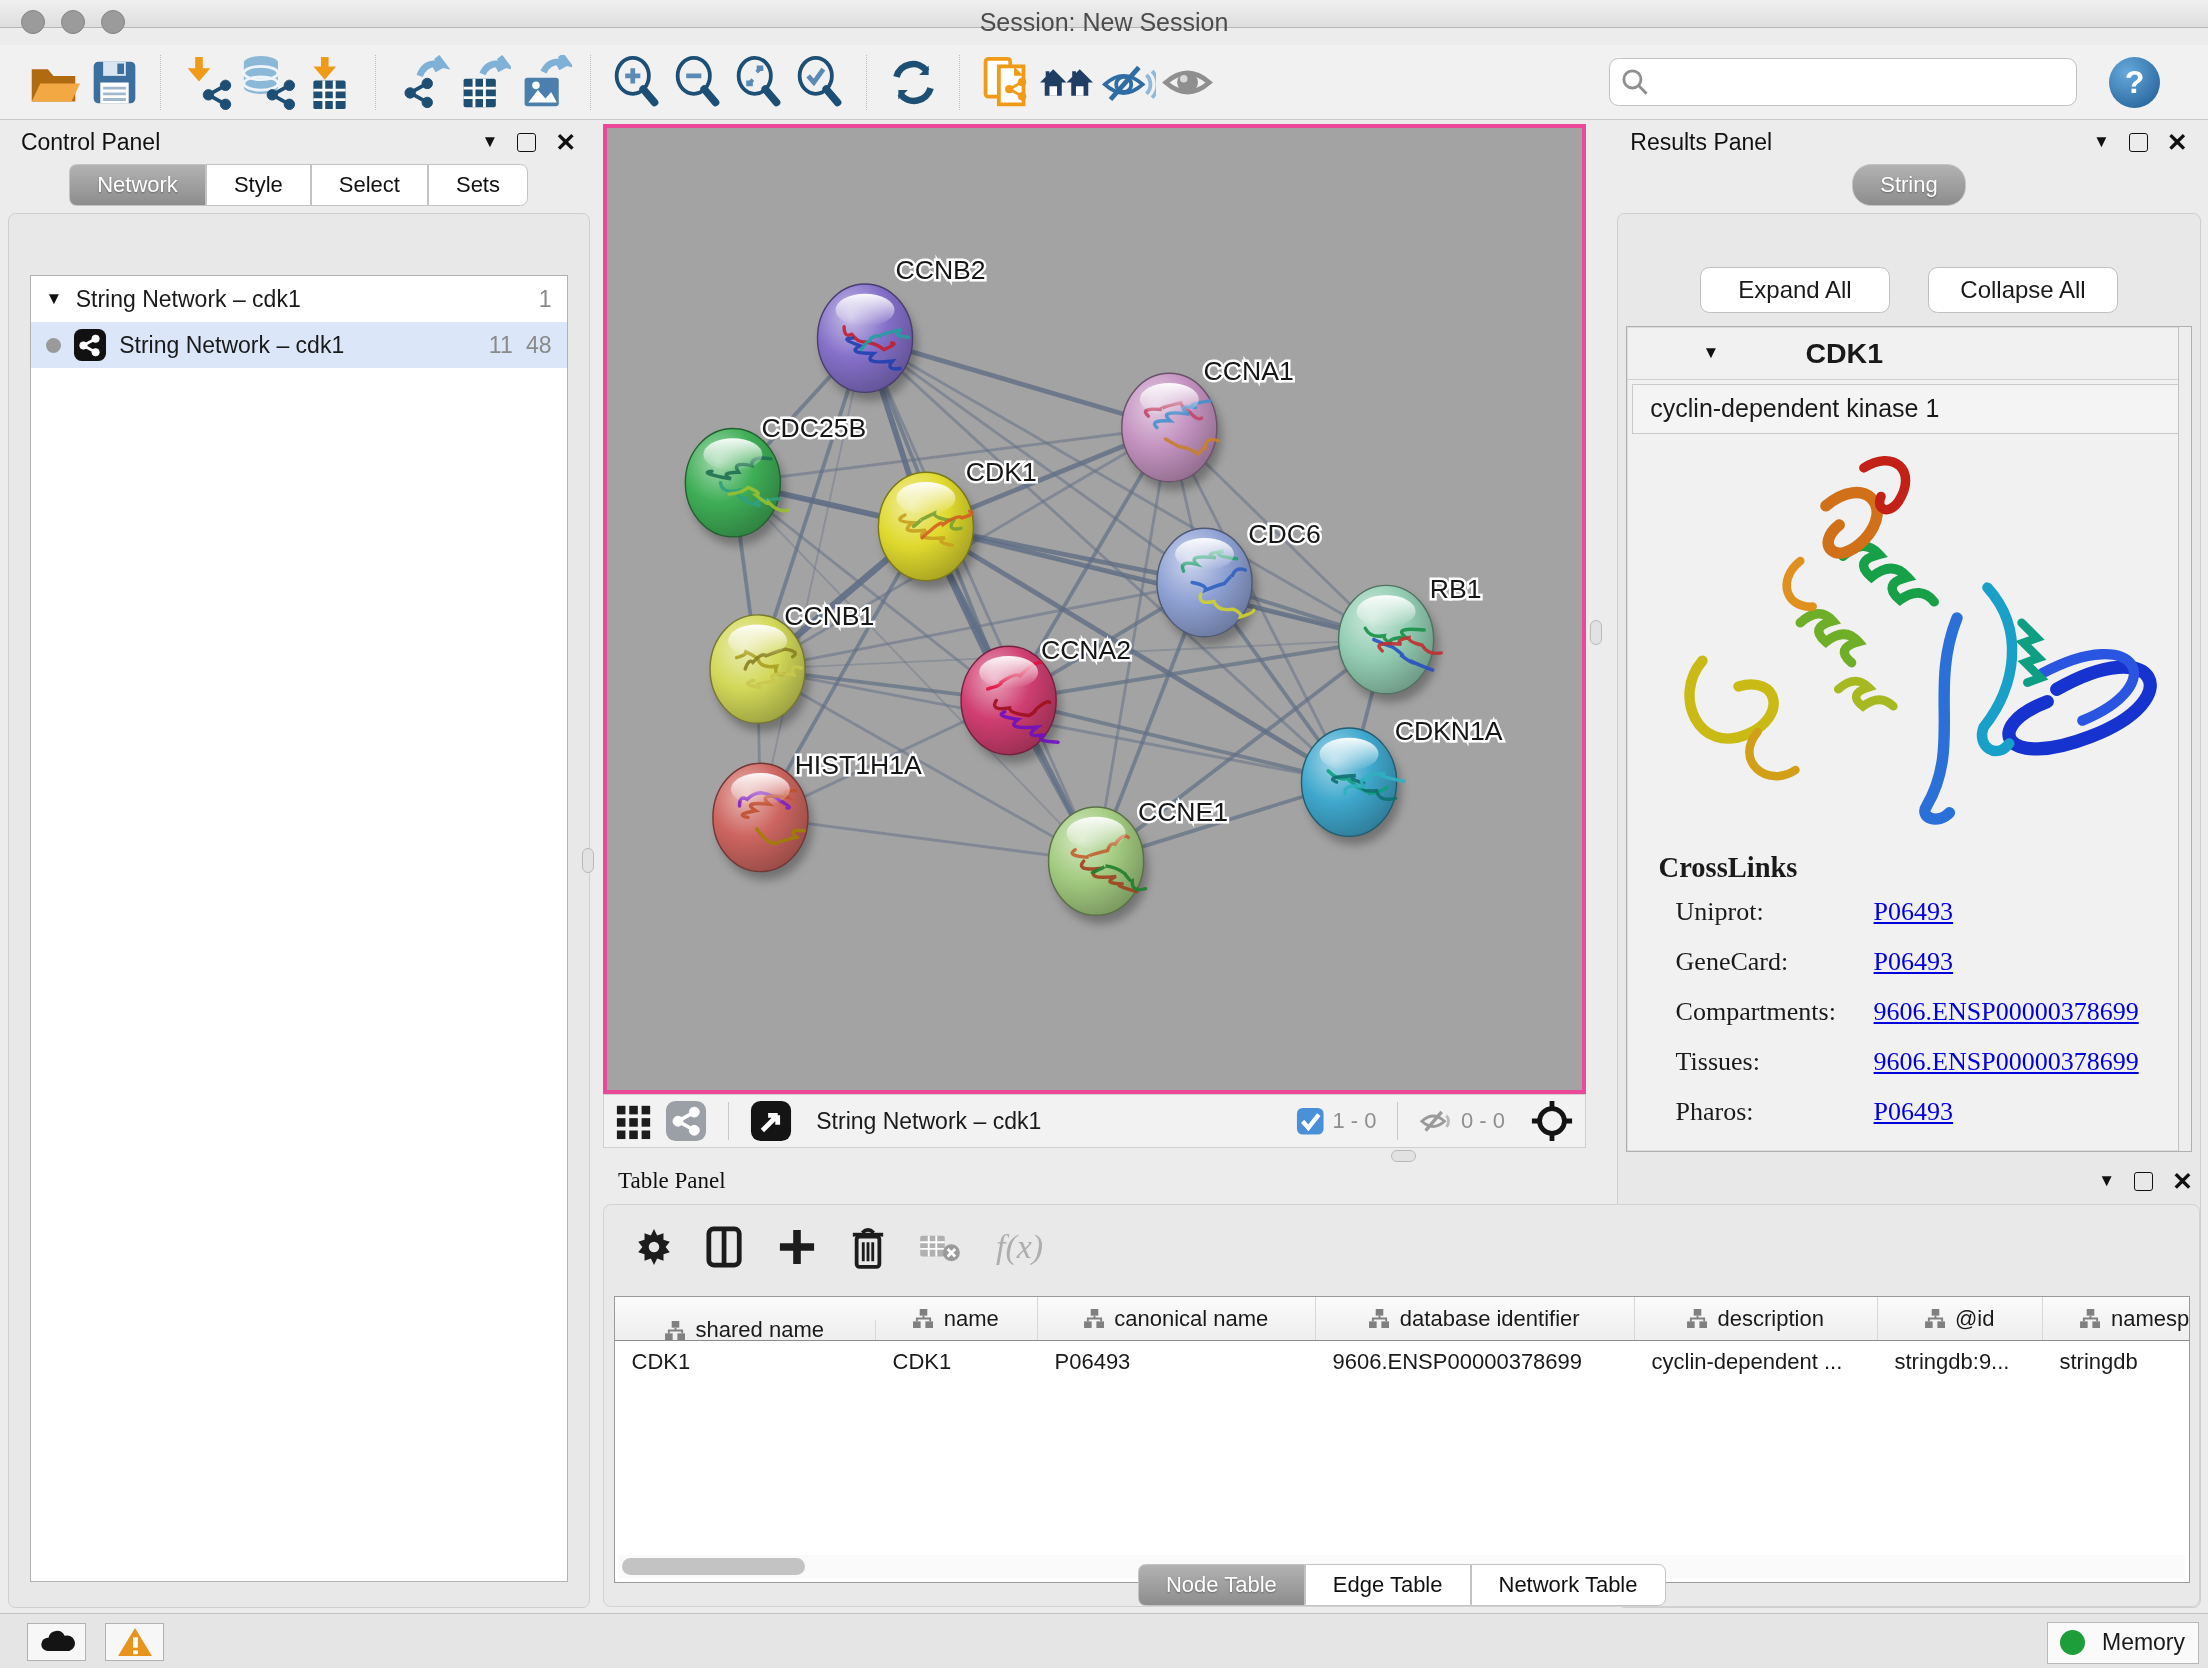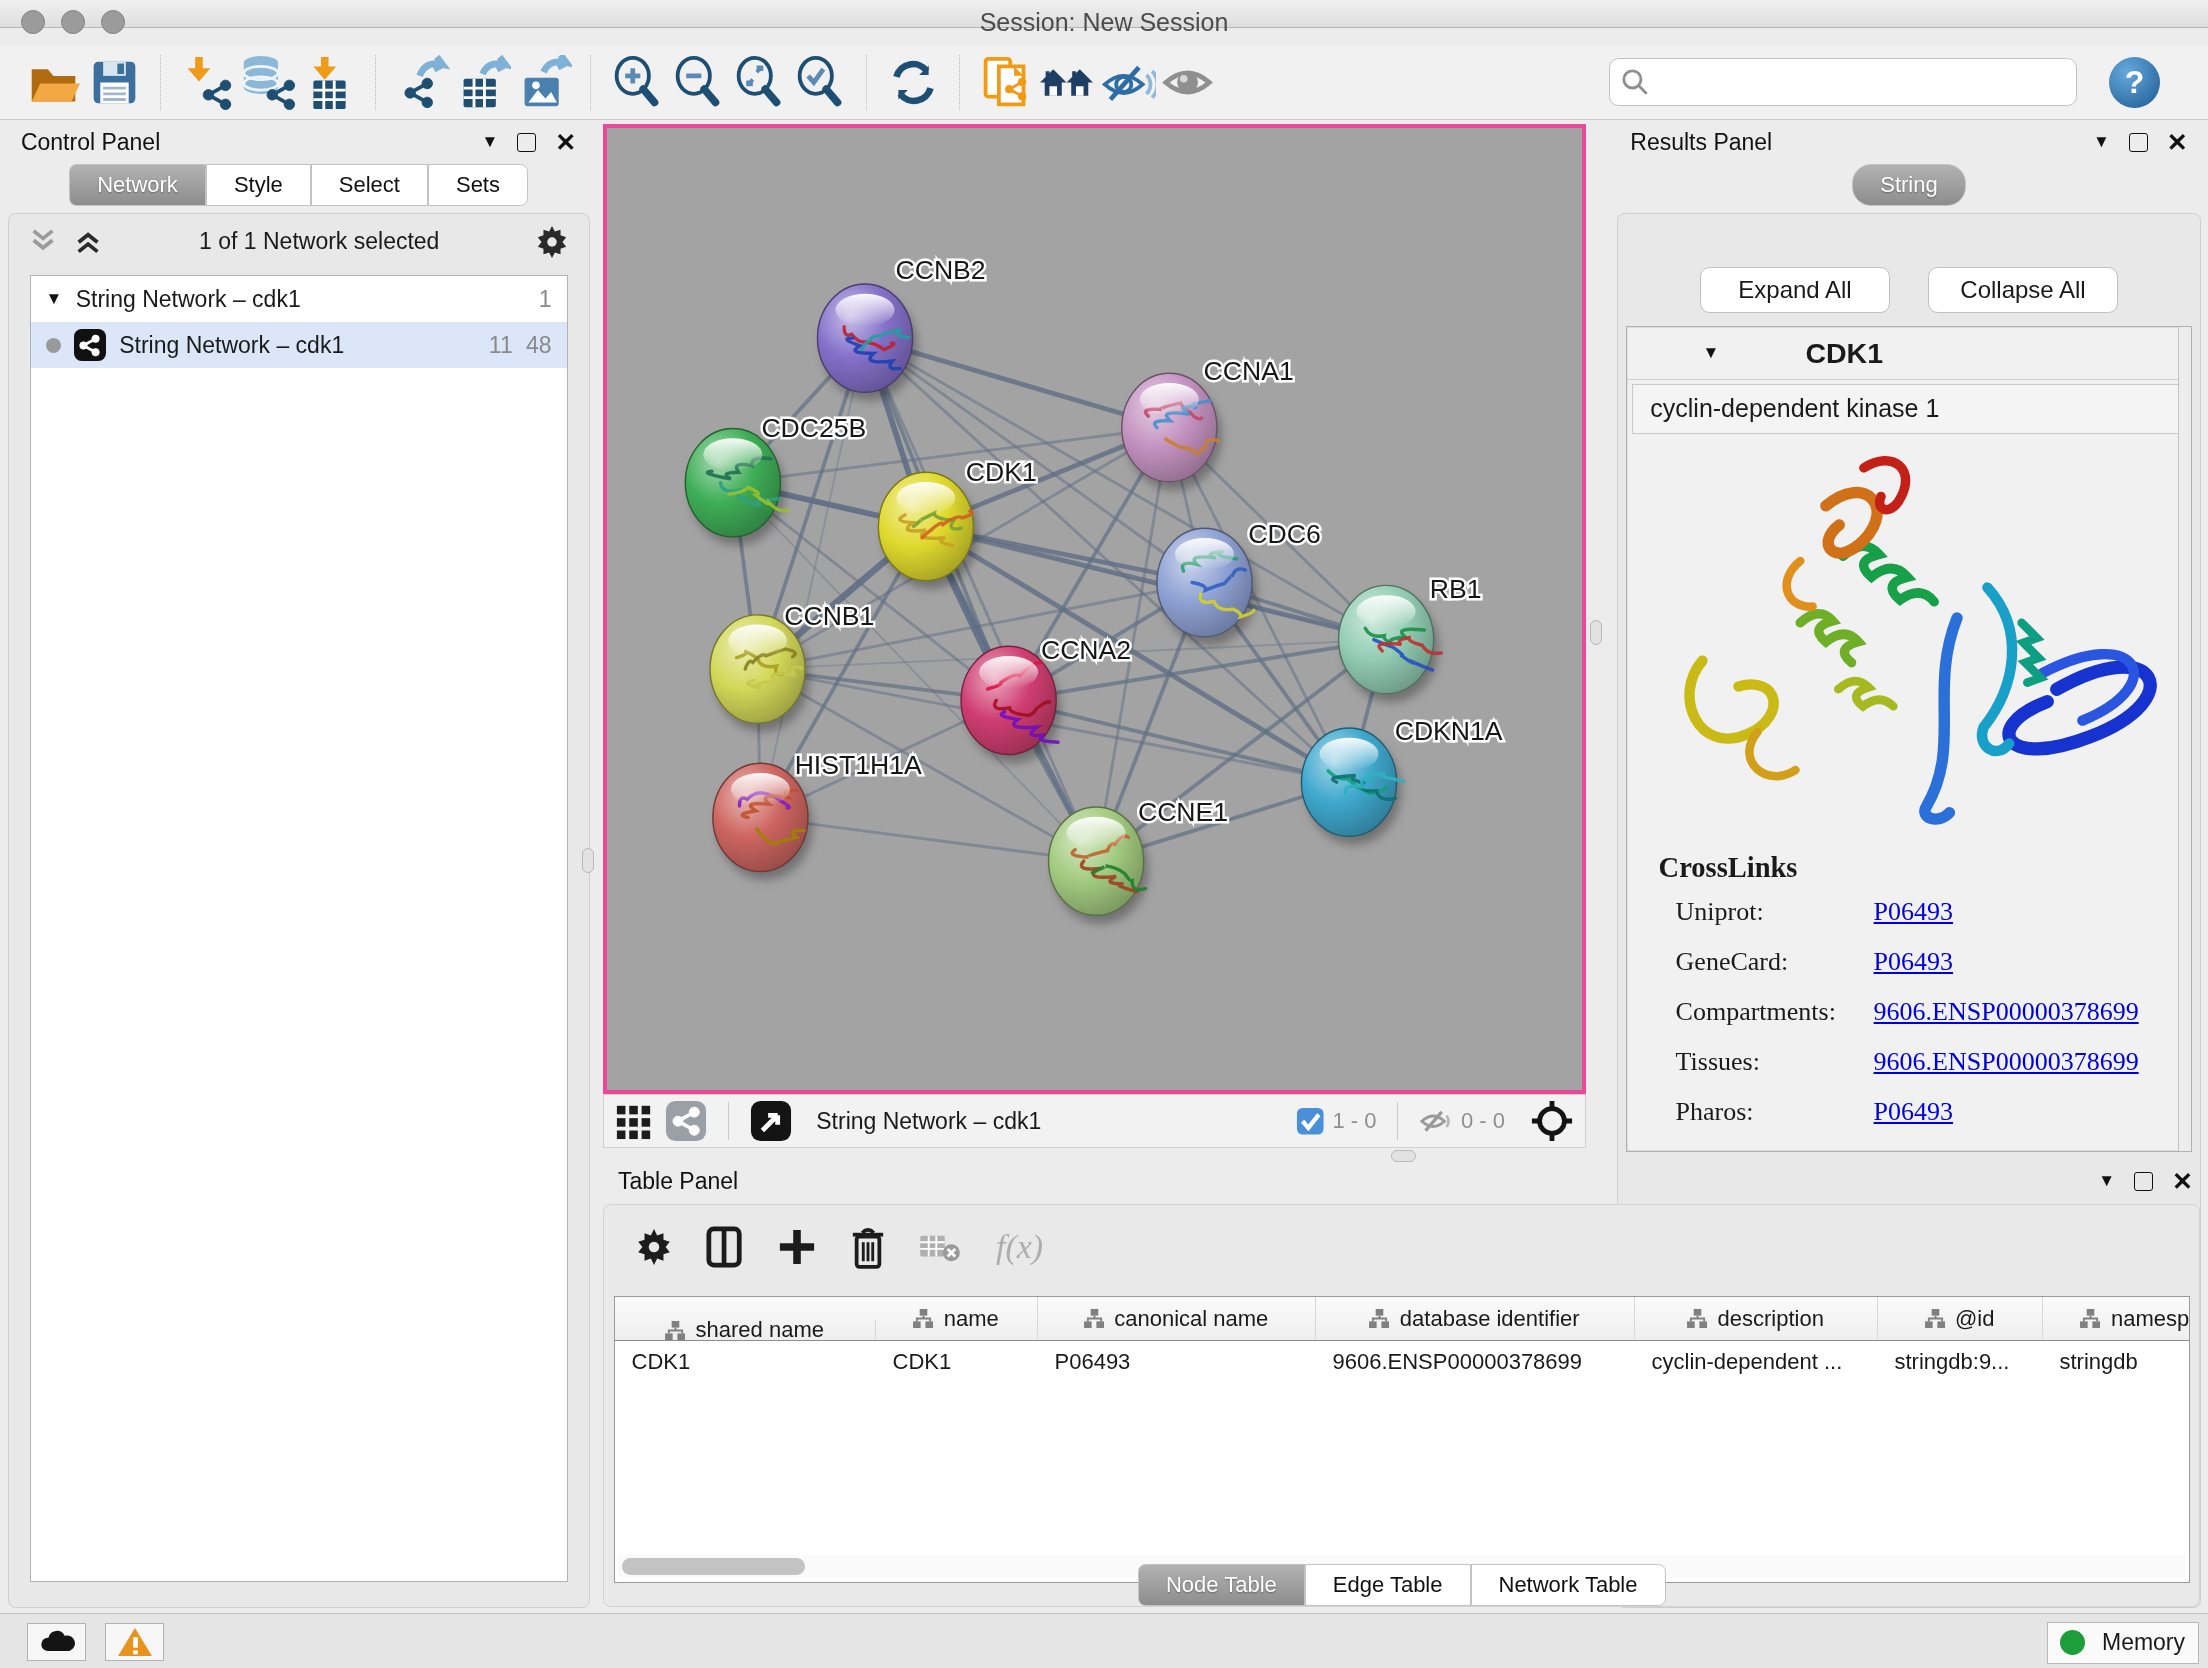--- a/index.html
+++ b/index.html
@@ -83,21 +83,21 @@
   #gene-desc{margin:3.8px 5.7px;border:1px solid #c9c9c9;background:#f4f4f4;font-size:25px;
     padding:9.5px 17px;}
   #protein{display:block;margin:13.3px auto 0 auto;}
   #crosslinks{font-family:"Liberation Serif", serif;padding:5.7px 0 0 32px;}
   #crosslinks h3{font-size:28.5px;margin-bottom:13.3px;}
   .cl-row{display:flex;margin-bottom:20px;font-size:26px;}
   .cl-row .lbl{width:215px;padding-left:17px;}
   .cl-row a{color:#0000dd;text-decoration:underline;}
   
   #table-panel{position:absolute;left:603px;top:1162px;right:0;height:445px;}
-  #tp-head{display:flex;align-items:center;justify-content:space-between;padding:0 15px;height:38px;}
+  #tp-head{display:flex;align-items:center;justify-content:space-between;padding:0 15px;height:38px;font-family:Liberation Serif, serif;}
   #tp-body{position:absolute;top:42px;left:0;right:7.6px;bottom:0;background:#e9e9e9;
     border:1px solid #d2d2d2;border-radius:7.6px;}
   #tp-toolbar{display:flex;align-items:center;gap:34px;height:84px;padding-left:32px;}
   #tp-table{position:absolute;top:91px;left:9.5px;right:9.5px;height:287px;background:#fff;
     border:1.9px solid #9a9a9a;overflow:hidden;}
   .thead{display:flex;height:44px;background:linear-gradient(#fbfbfb,#eeeeee);
     border-bottom:1.9px solid #8d8d8d;}
   .th{display:flex;align-items:center;justify-content:center;gap:9.5px;font-size:22px;
     border-right:1px solid #d8d8d8;flex:none;overflow:hidden;}
   .trow{display:flex;height:42px;}
@@ -309,34 +309,20 @@
       <span class="xx">✕</span>
     </span>
   </div>
   <div class="tabs" id="cp-tabs">
       <div class="tab sel">Network</div>
       <div class="tab">Style</div>
       <div class="tab">Select</div>
       <div class="tab">Sets</div>
     </div>
   <div class="innerpanel" id="cp-inner">
-    <div id="cp-statusrow">
-      <svg width="32" height="28.5" viewBox="0 0 34 30">
-        <path d="M6 4 l10 8 10 -8 M6 14 l10 8 10 -8" stroke="#9a9a9a" stroke-width="4" fill="none"></path>
-      </svg>
-      <svg width="32" height="28.5" viewBox="0 0 34 30">
-        <path d="M6 26 l10 -8 10 8 M6 16 l10 -8 10 8" stroke="#2a2a2a" stroke-width="4" fill="none"></path>
-      </svg>
-      <span id="cp-status">1 of 1 Network selected</span>
-      <svg width="36" height="36" viewBox="0 0 32 38">
-        <g fill="#2a2a2a">
-            <use href="#sym-gear"></use>
-          </g>
-      </svg>
-    </div>
     <div id="cp-list">
       <div class="net-row">
         <span class="tri">▼</span>
         <span class="grow">String Network – cdk1</span>
         <span class="cnt">1</span>
       </div>
       <div class="net-row sel">
         <span class="dot"></span>
         <span class="sharebox">
           <svg width="23" height="23" viewBox="0 0 34 32">

